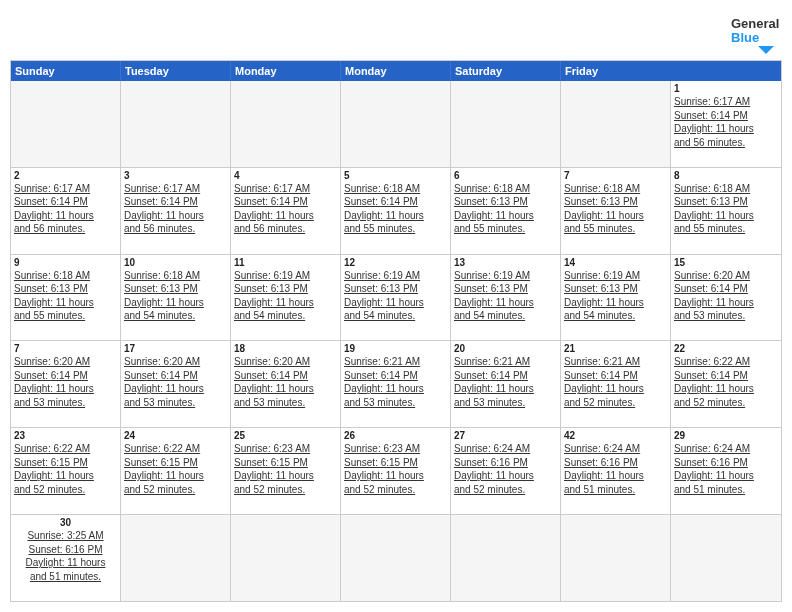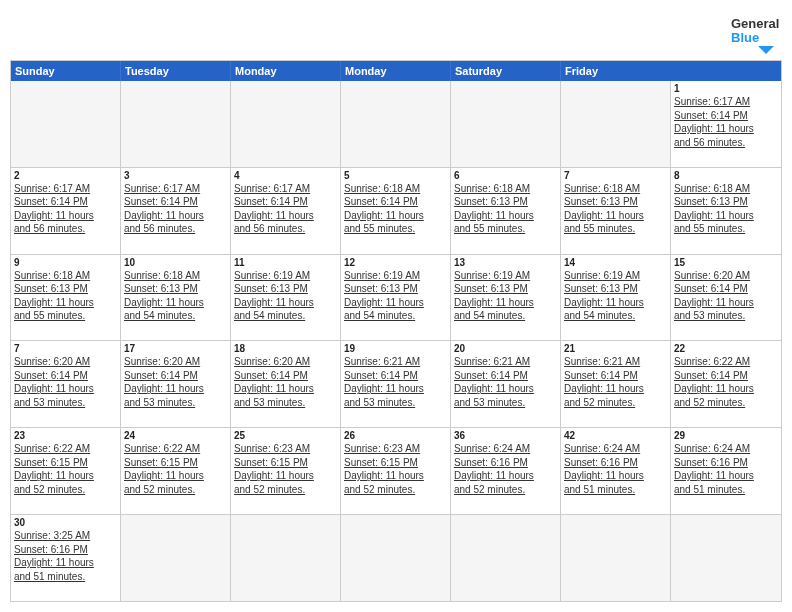--- a/index.html
+++ b/index.html
@@ -67,21 +67,21 @@
       flex: 1;
       display: flex;
       flex-direction: column;
     }
     .cal-row {
       flex: 1;
       display: grid;
       grid-template-columns: repeat(7, 1fr);
       border-bottom: 1px solid #ccc;
     }
-    .cal-row:last-child { border-bottom: none; }
+    .cal-row:last-child { border-bottom: none; text-align: center; }
     .cal-cell {
       border-right: 1px solid #ccc;
       padding: 2px 3px;
       font-size: 8.5px;
       color: #333;
       vertical-align: top;
       min-height: 0;
     }
     .cal-cell:last-child { border-right: none; }
     .cal-cell.empty { background: #f5f5f5; }
@@ -317,21 +317,21 @@
 and 52 minutes.</div>
           </div>
           <div class="cal-cell">
             <div class="day-num">26</div>
             <div class="day-info" style="white-space: pre-line;">Sunrise: 6:23 AM
 Sunset: 6:15 PM
 Daylight: 11 hours
 and 52 minutes.</div>
           </div>
           <div class="cal-cell">
-            <div class="day-num">36</div>
+            <div class="day-num">27</div>
             <div class="day-info" style="white-space: pre-line;">Sunrise: 6:24 AM
 Sunset: 6:16 PM
 Daylight: 11 hours
 and 52 minutes.</div>
           </div>
           <div class="cal-cell">
             <div class="day-num">42</div>
             <div class="day-info" style="white-space: pre-line;">Sunrise: 6:24 AM
 Sunset: 6:16 PM
 Daylight: 11 hours

